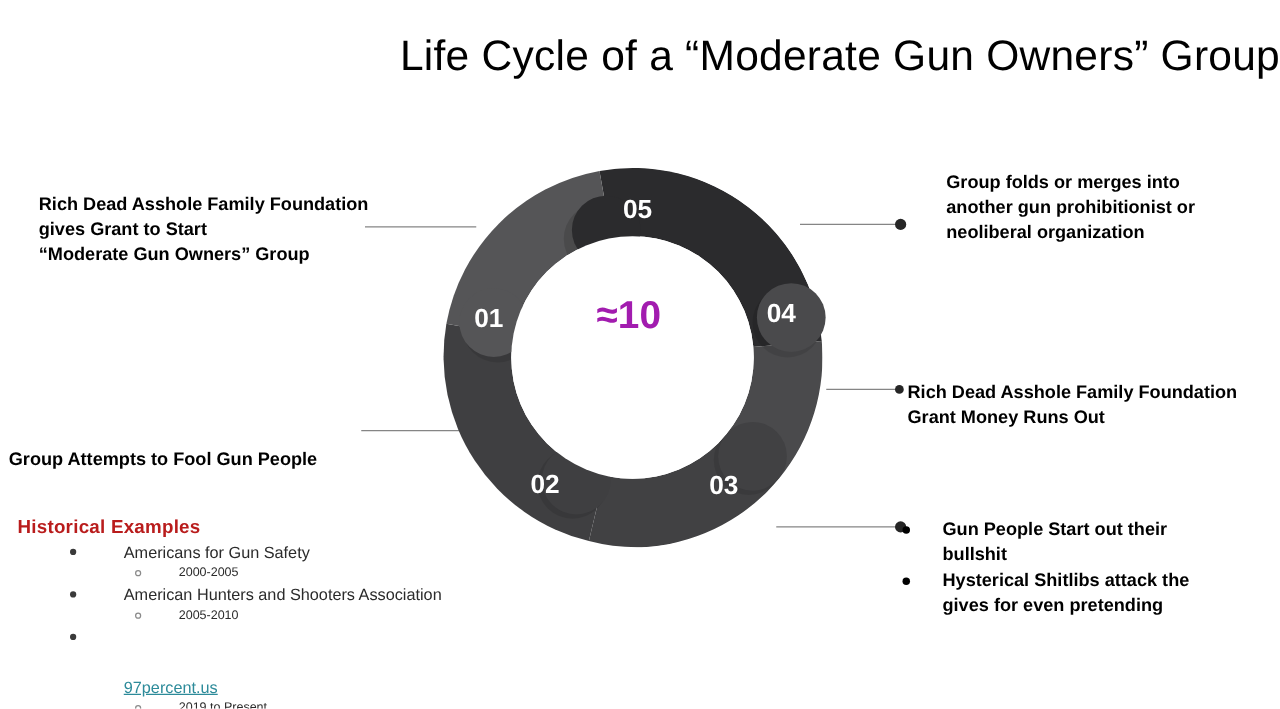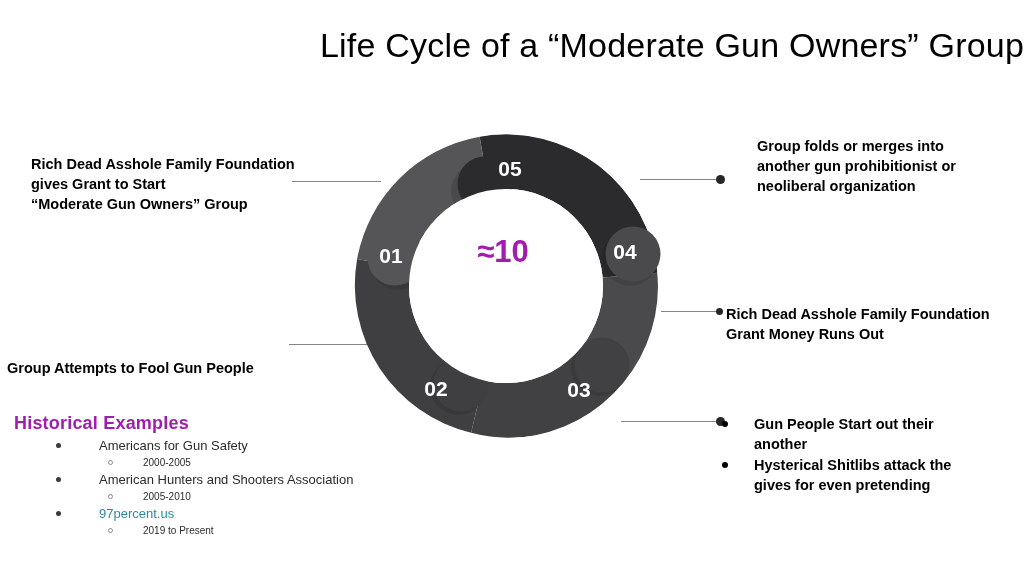--- a/index.html
+++ b/index.html
@@ -104,23 +104,23 @@
   
   #hist {
     position: absolute;
     left: 14px;
     top: 413px;
     width: 400px;
     font-family: "Liberation Sans", sans-serif;
     color: #2b2b2b;
   }
   #hist-title {
-    font-size: 18px;
+    font-size: 15px;
     font-weight: bold;
-    color: #a21caf;
+    color: #b91c1c;
     margin-bottom: 3px;
     letter-spacing: 0.2px;
   }
   .hist-l1 {
     display: flex;
     align-items: flex-start;
     font-size: 13px;
     line-height: 17px;
     margin-left: 42px;
   }
@@ -146,20 +146,22 @@
     height: 5px;
     border-radius: 50%;
     border: 1px solid #8a8a8a;
     background: transparent;
     box-sizing: border-box;
     margin-top: 6px;
     margin-right: 30px;
   }
   .hist-link {
     color: #2d8b9a;
+    text-decoration: underline;
+    margin-top: 40px;
   }
 </style>
 </head>
 <body>
 
 <div id="slide" style="background: rgb(255, 255, 255);">
 
   <div id="title">Life Cycle of a “Moderate Gun Owners” Group</div>
 
   <div class="conn" style="left:292px; top:181px; width:89px;"></div>
@@ -248,21 +250,21 @@
   <div class="callout" style="left:726px; top:304px; width:296px;">
     <div>Rich Dead Asshole Family Foundation</div>
     <div>Grant Money Runs Out</div>
   </div>
 
   <div class="callout" style="left:722px; top:414px; width:298px;">
     <div class="bullet-row">
       <span class="bullet-dot"></span>
       <span class="bullet-text">
         <span>Gun People Start out their</span><br>
-        <span>another</span>
+        <span>bullshit</span>
       </span>
     </div>
     <div class="bullet-row" style="margin-top:1px;">
       <span class="bullet-dot"></span>
       <span class="bullet-text">
         <span>Hysterical Shitlibs attack the</span><br>
         <span>gives for even pretending</span>
       </span>
     </div>
   </div>

